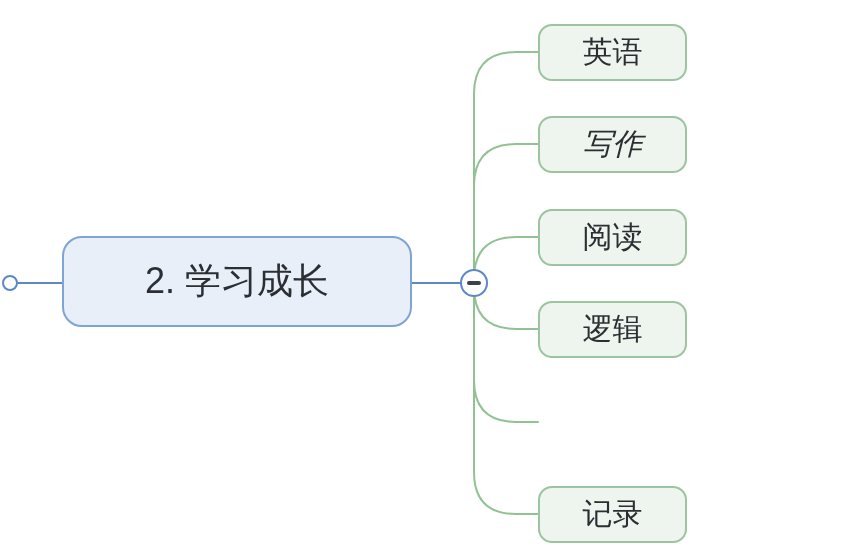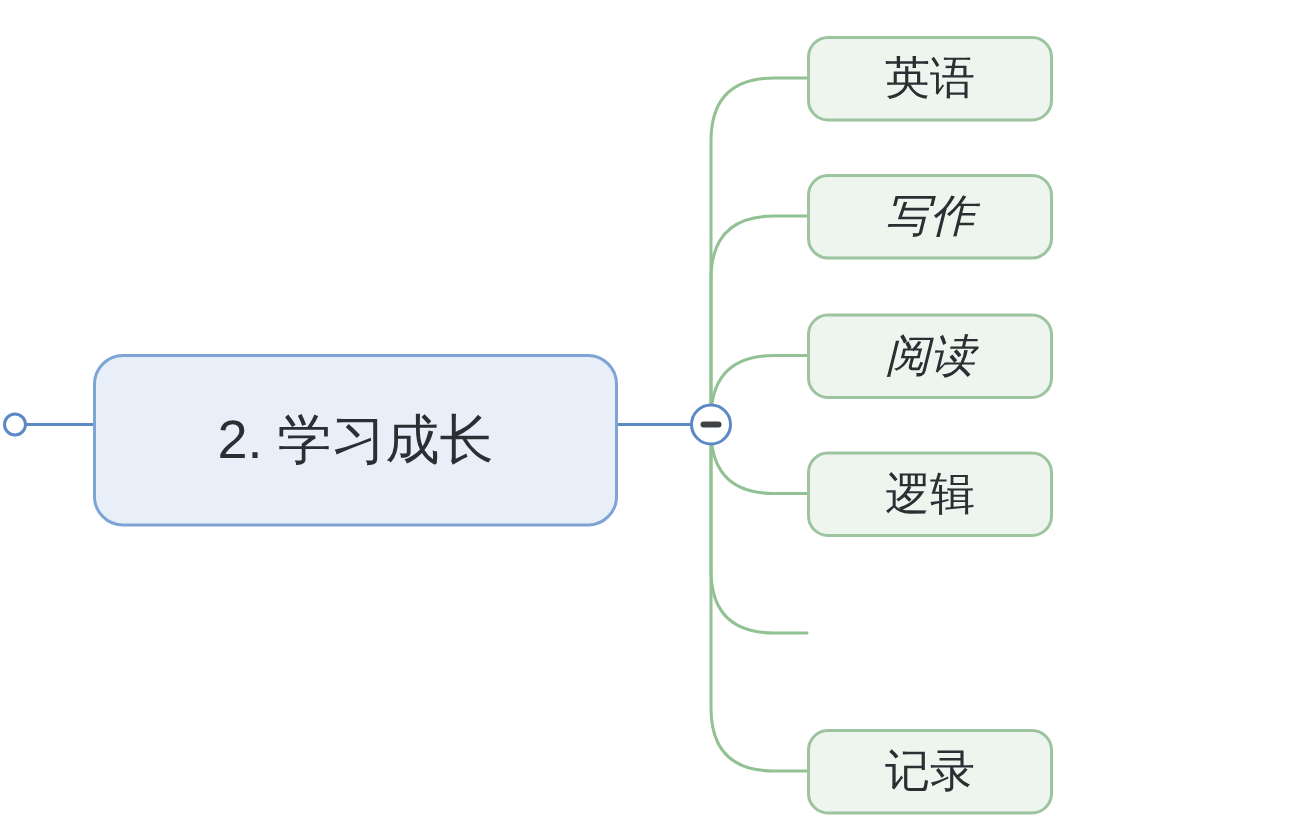--- a/index.html
+++ b/index.html
@@ -22,37 +22,37 @@
     box-sizing: border-box;
     display: flex;
     align-items: center;
     justify-content: center;
     color: var(--text, #2b2f33);
     white-space: nowrap;
     cursor: default;
   }
   .node.root {
     left: 62px; top: 236px;
-    width: 350px; height: 115px;
+    width: 350px; height: 91px;
     background: var(--root-fill, #e9eff8);
     border: 2px solid var(--root-border, #7ea4d6);
     border-radius: 20px;
     font-size: 36px;
   }
   .node.child {
     left: 538px;
-    width: 164px; height: 57px;
+    width: 149px; height: 57px;
     background: var(--child-fill, #edf5ee);
     border: 2px solid var(--child-border, #9cc49e);
     border-radius: 14px;
     font-size: 30px;
   }
   .c1 { top: 24px; }
   .c2 { top: 116px; font-style: italic; }
-  .c3 { top: 209px; font-style: italic; }
+  .c3 { top: 209px; }
   .c4 { top: 301px; }
   .c5 { top: 394px; }
   .c6 { top: 486px; font-family: Liberation Mono, monospace; }
   button.collapse {
     position: absolute;
     left: 460px; top: 269px;
     width: 28px; height: 28px;
     box-sizing: border-box;
     background: #ffffff;
     border: 2px solid var(--connector-blue, #5c88c6);

